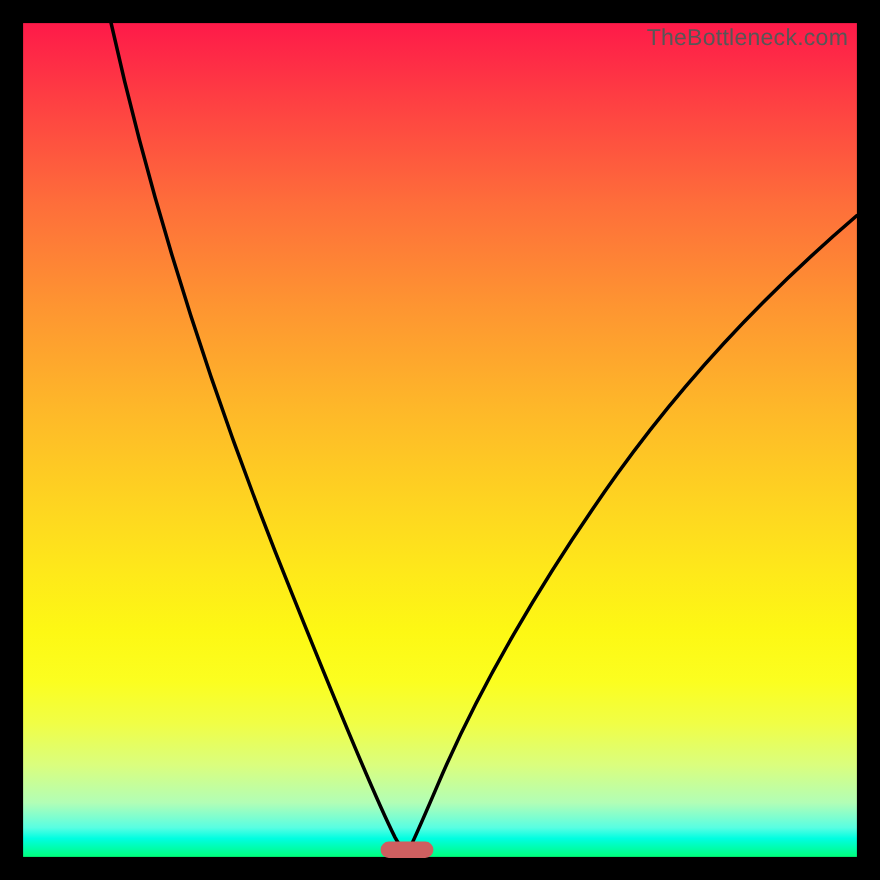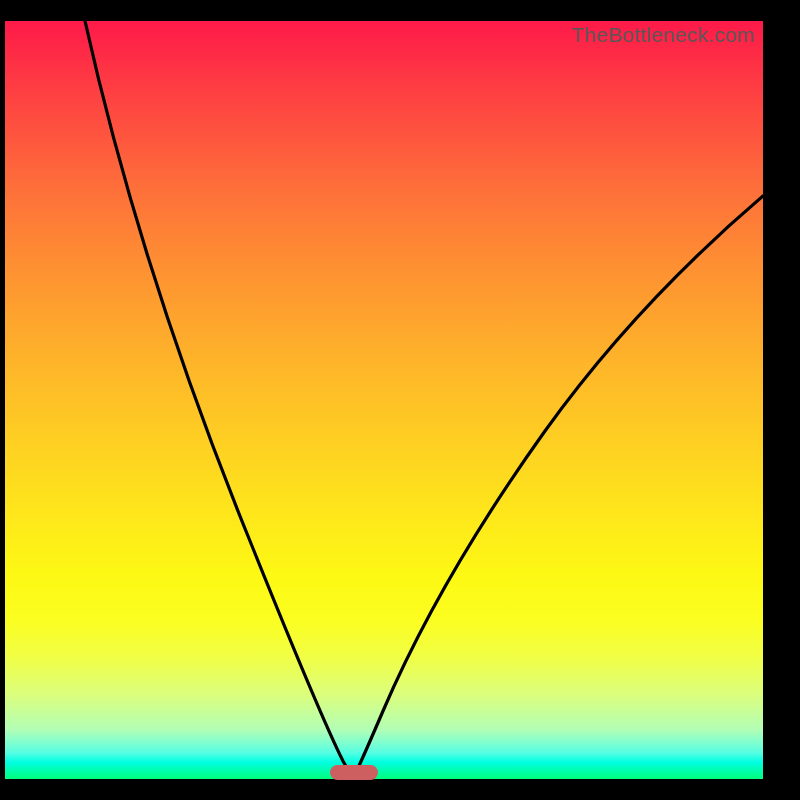--- a/index.html
+++ b/index.html
@@ -6,21 +6,21 @@
     margin: 0;
     padding: 0;
     width: 800px;
     height: 800px;
     background: #000;
     overflow: hidden;
     font-family: Arial, Helvetica, sans-serif;
   }
   .frame {
     position: absolute;
-    left: 5px;
+    left: 21px;
     top: 21px;
     width: 758px;
     height: 758px;
     background: linear-gradient(to bottom,
       #fe1a49 0%,
       #fe4242 10%,
       #fe6f3a 22%,
       #fe9531 34%,
       #feb729 46%,
       #fed321 57%,

